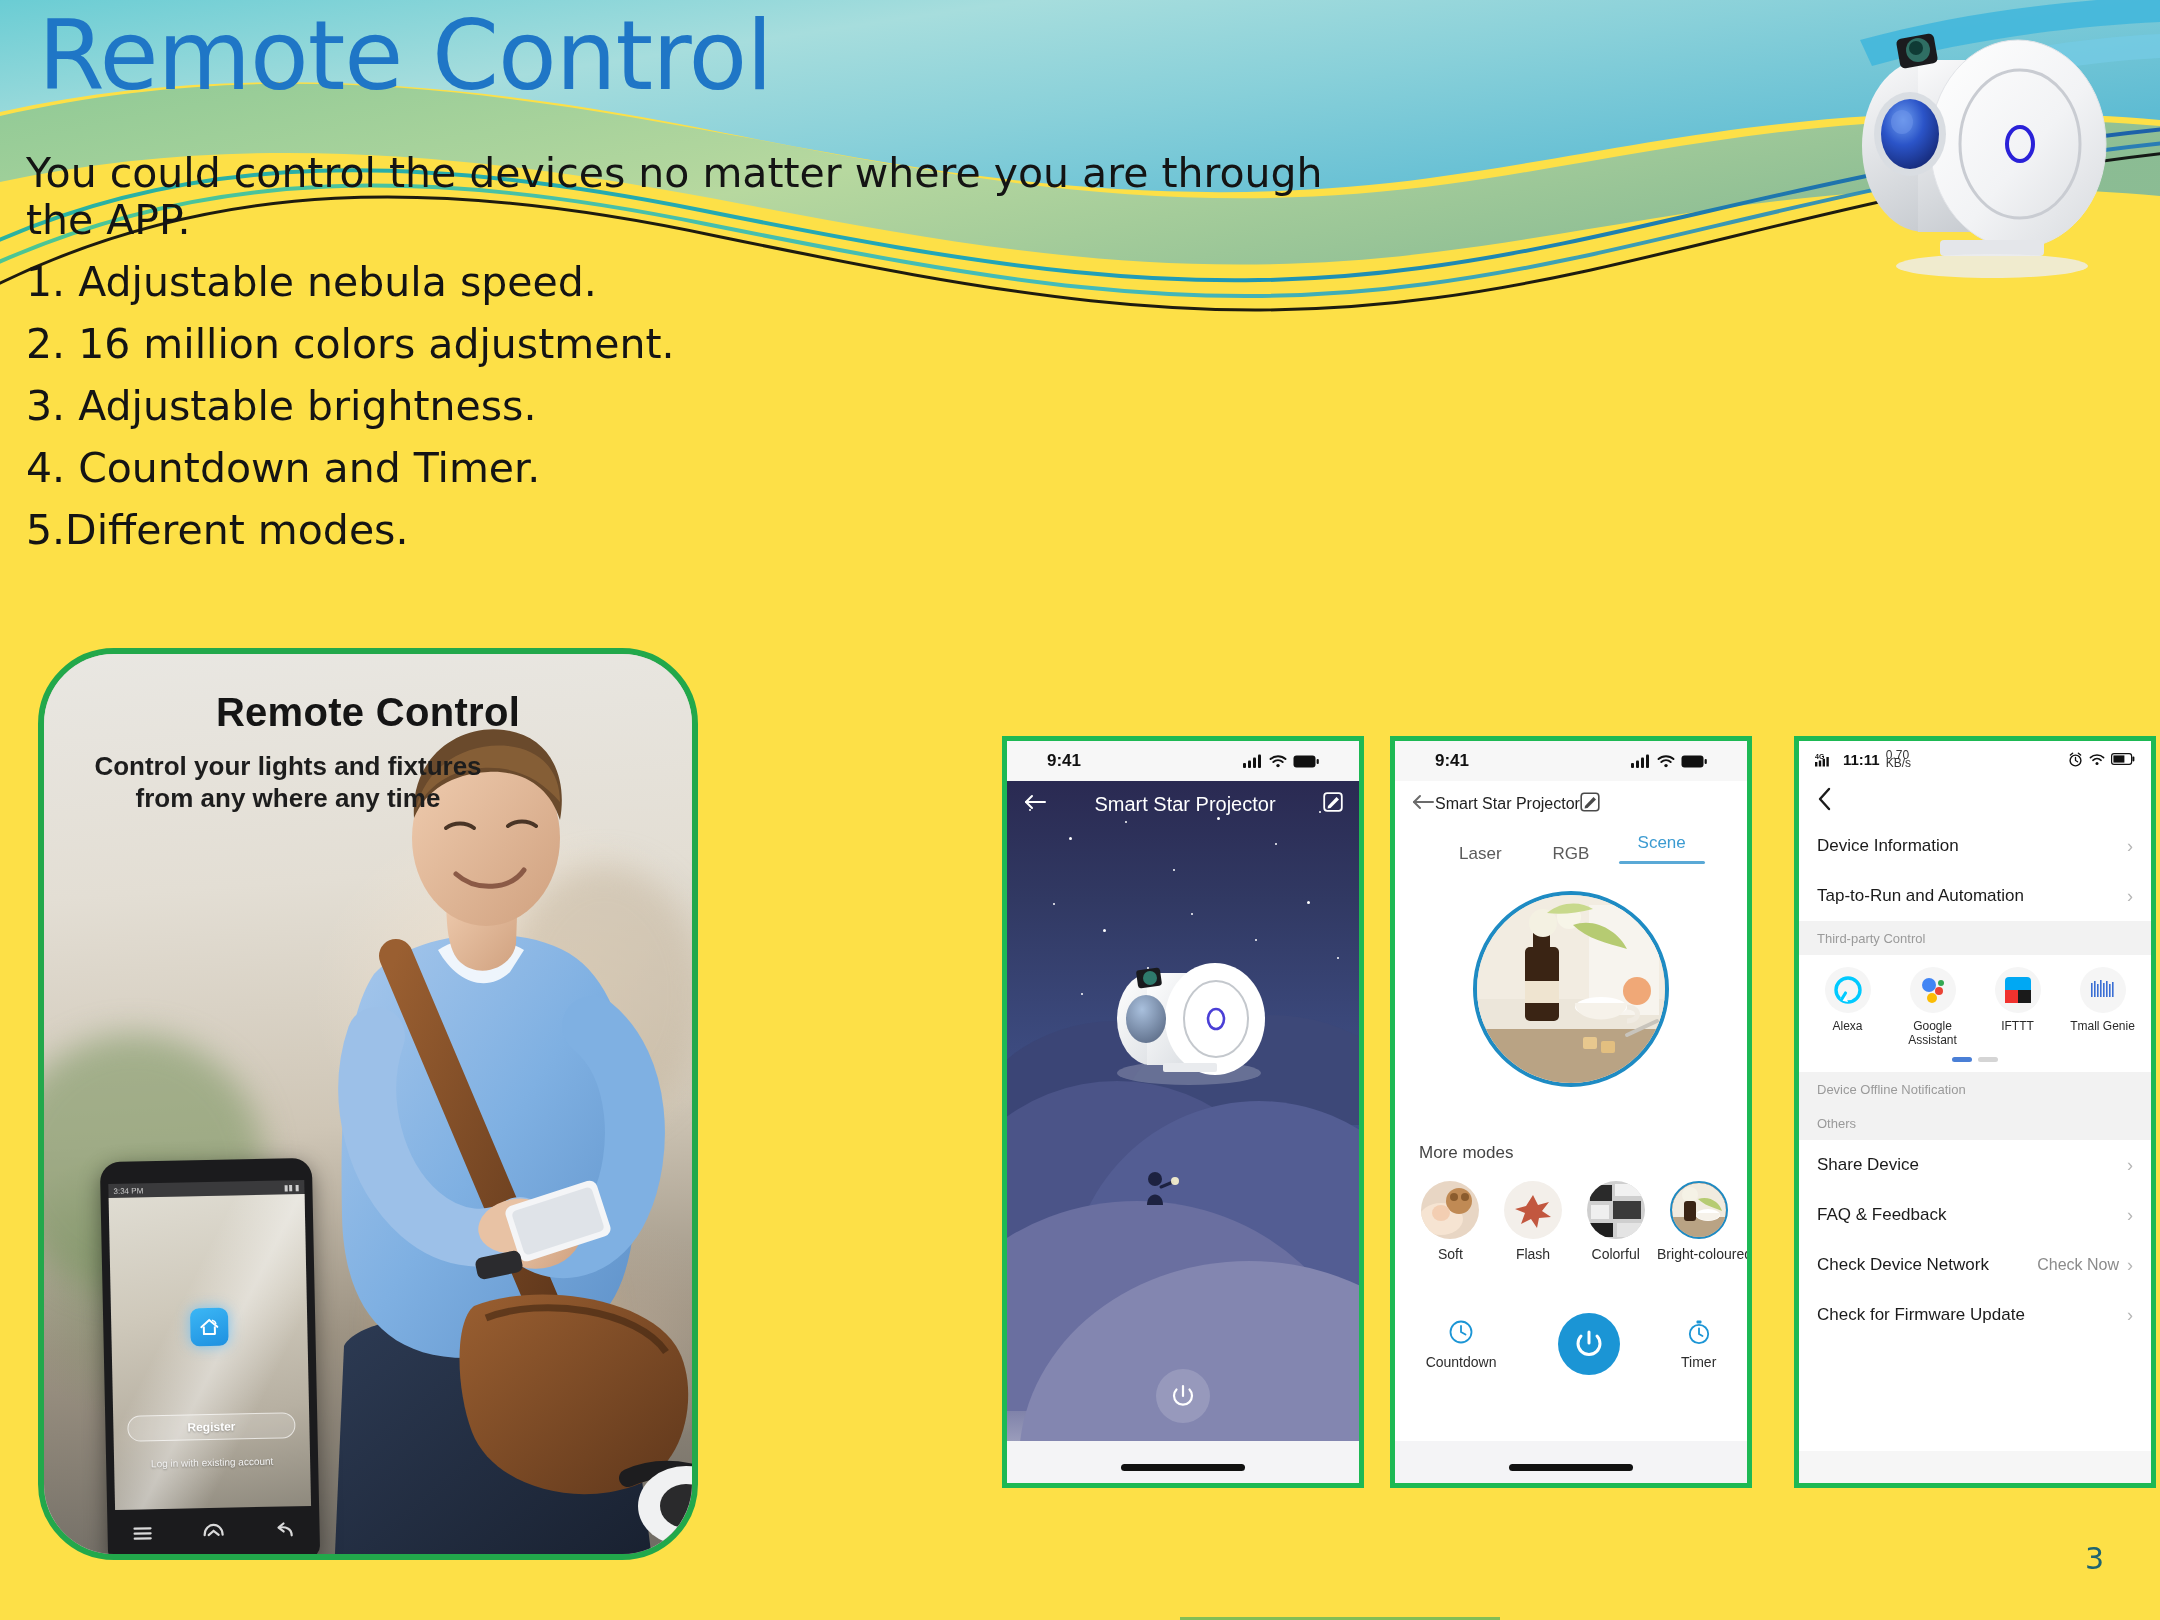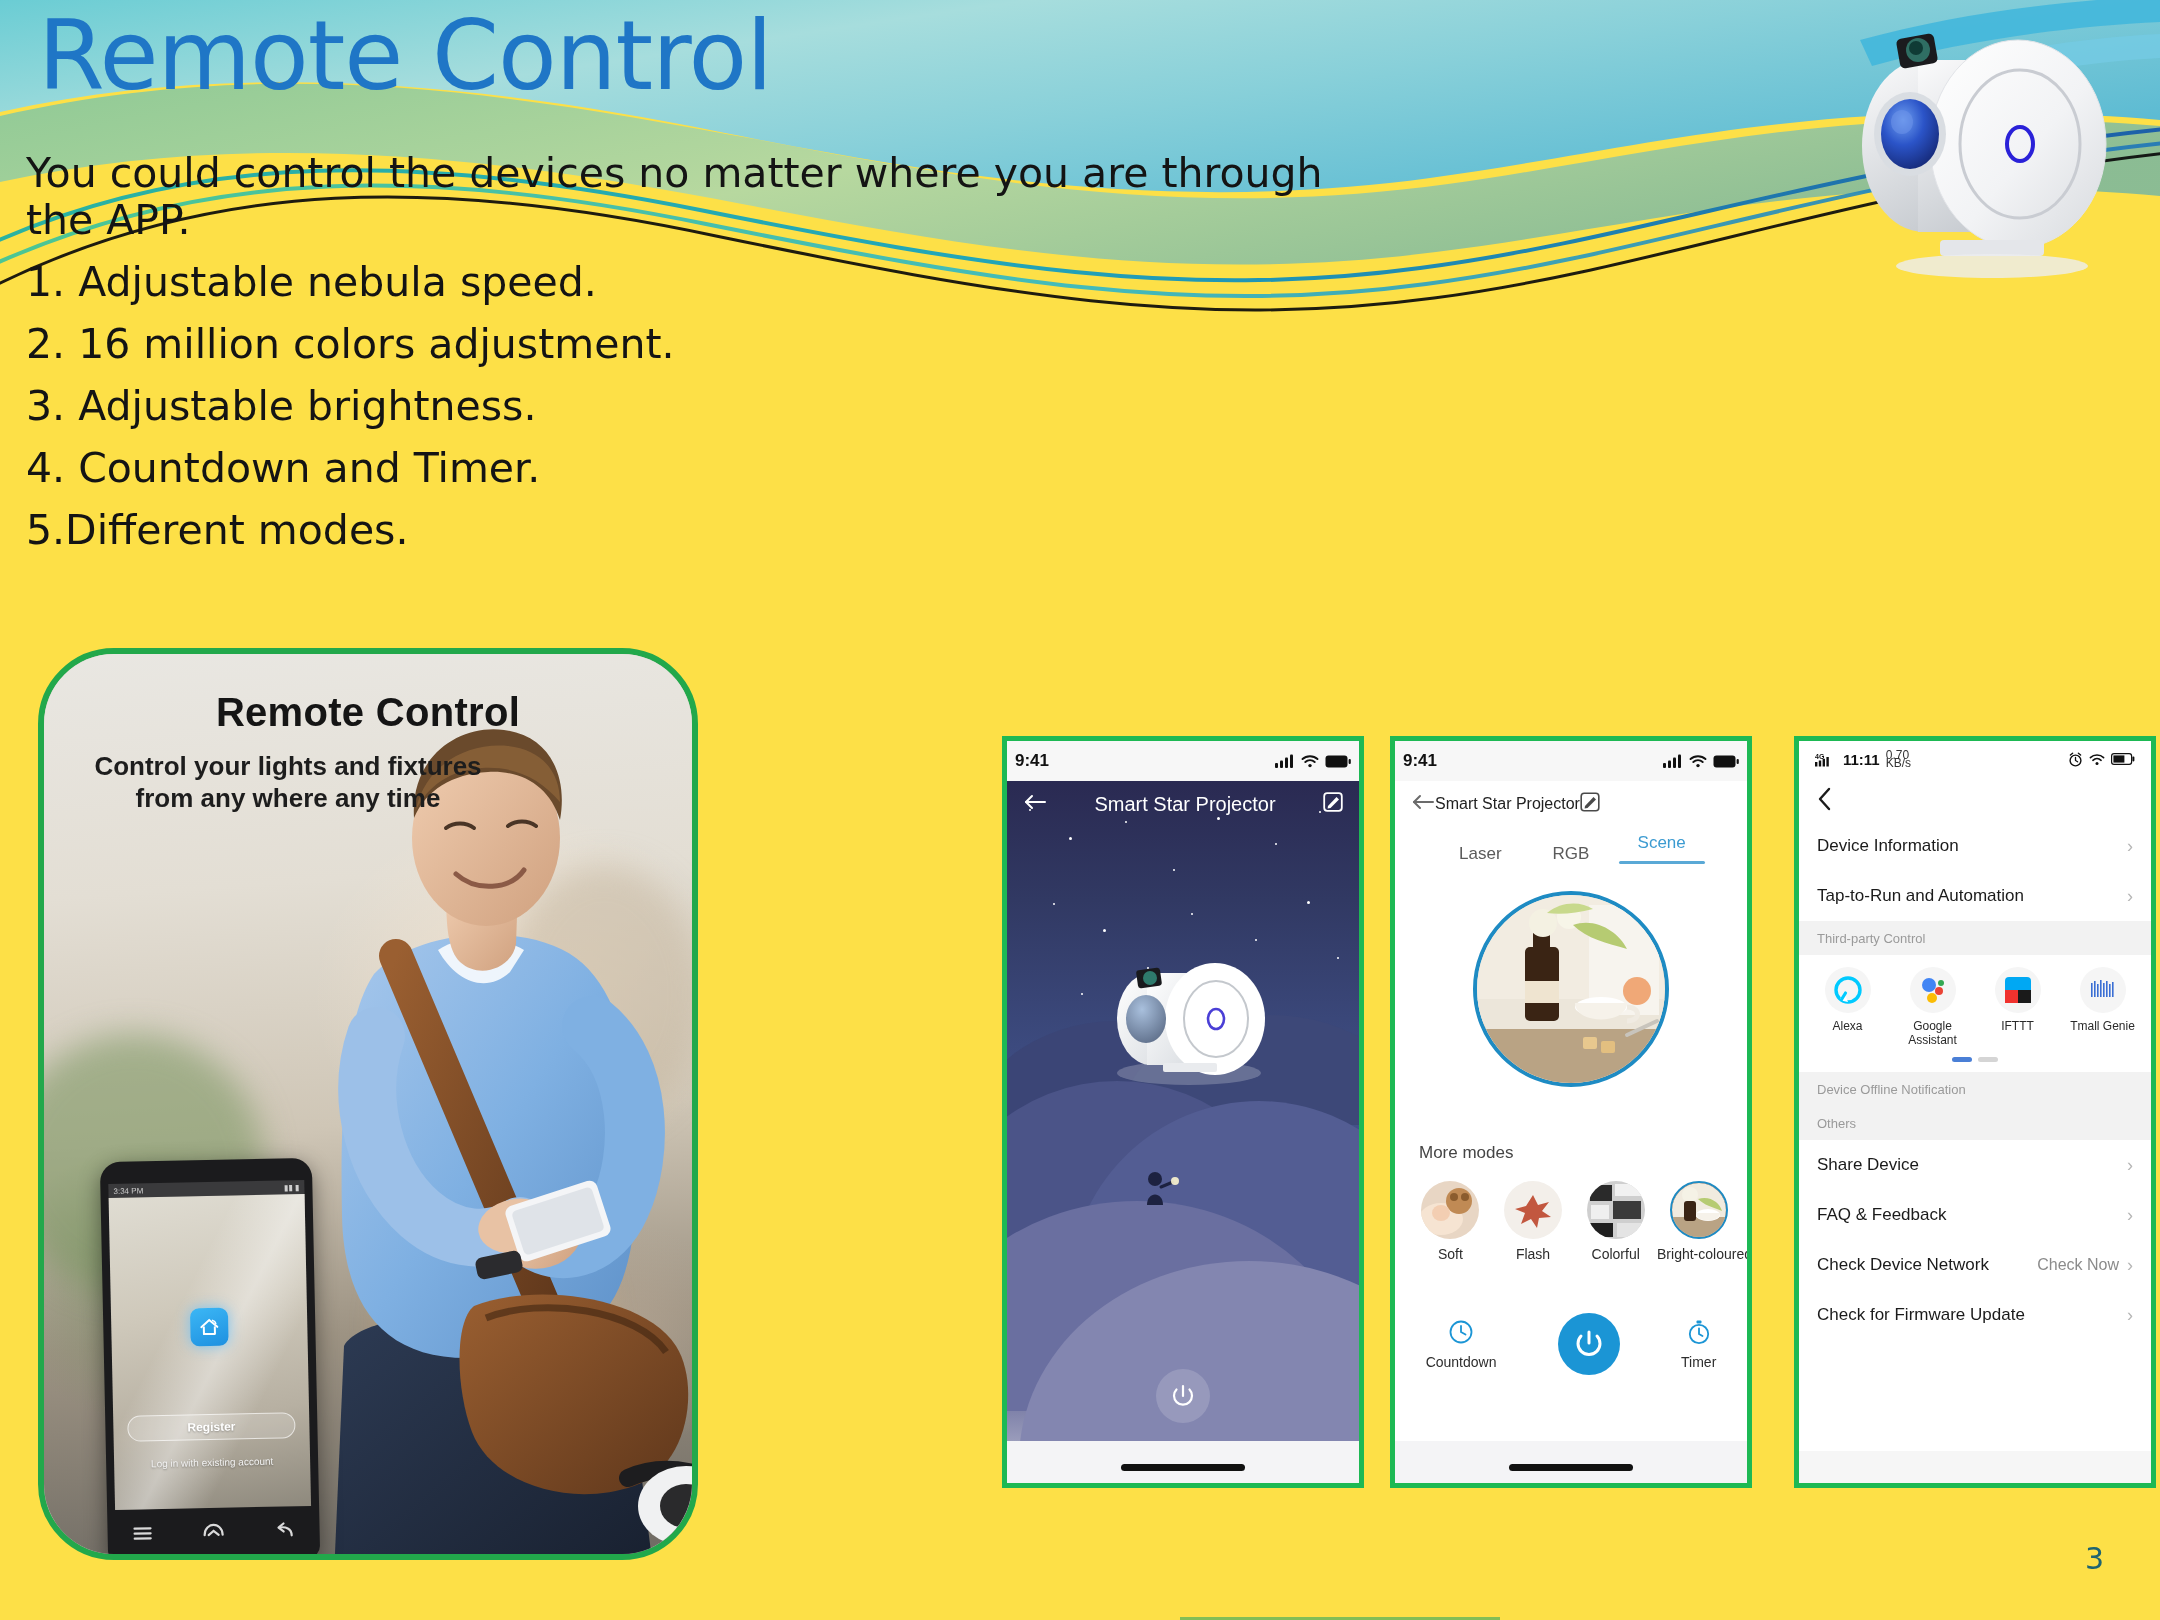--- a/index.html
+++ b/index.html
@@ -191,21 +191,21 @@
     z-index: 4;
   }
   #phone1 { left: 1002px; }
   #phone2 { left: 1390px; }
   #phone3 { left: 1794px; top: 736px; height: 752px; }
 
   .statusbar {
     height: 40px;
     background: #f7f7f7;
     display: flex; align-items: center; justify-content: space-between;
-    padding: 0 8px;
+    padding: 0 40px;
     font-family: "Liberation Sans", sans-serif;
   }
   .statusbar .time { font-size: 17px; font-weight: 700; color: #111; }
   .statusbar .icons { display: flex; align-items: center; gap: 6px; }
 
   
   #nebula {
     position: absolute; left:0; right:0; top: 40px; bottom: 42px;
     background:
       linear-gradient(180deg,#2a2a52 0%, #313963 18%, #3c4a7e 40%, #44538b 55%, #4a5792 68%, #5c6395 82%, #7d80a8 95%, #9a9cbb 100%);

